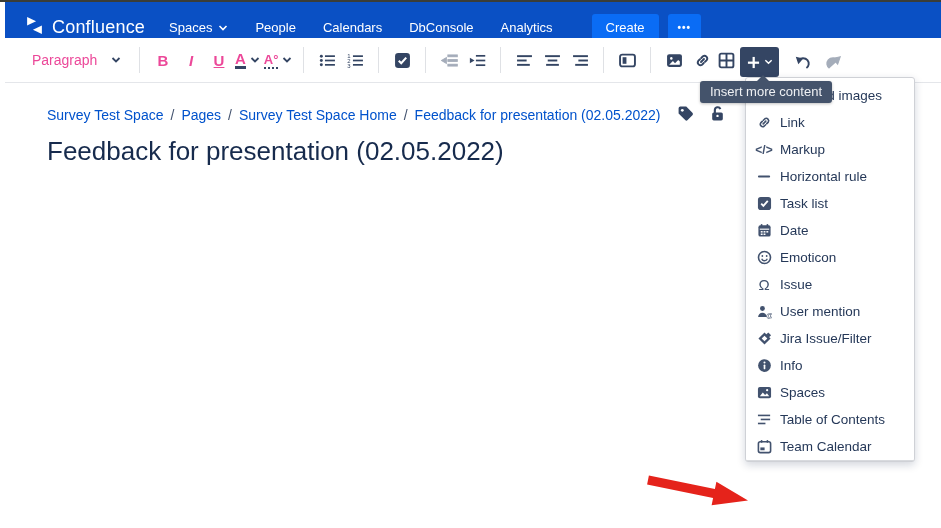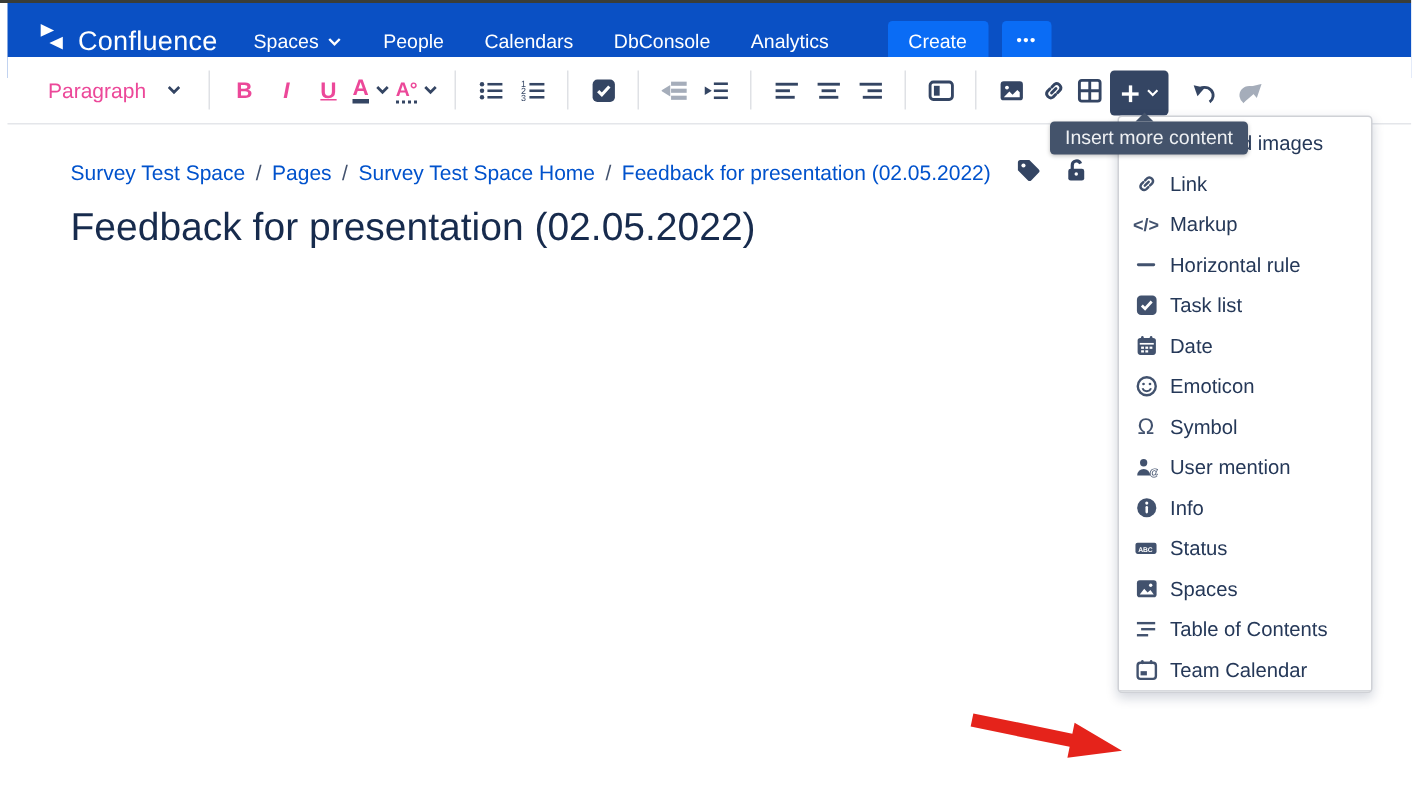--- a/index.html
+++ b/index.html
@@ -358,50 +358,51 @@
             <circle cx="8" cy="8" r="6.4" class="ic-stroke"></circle>
             <circle cx="5.7" cy="6.4" r="0.95" class="ic-fill"></circle>
             <circle cx="10.3" cy="6.4" r="0.95" class="ic-fill"></circle>
             <path d="M5 9.4 a3.2 3.2 0 0 0 6 0" fill="none" stroke="#42526E" stroke-width="1.4"></path>
           </svg>
       </span>
       <span class="mil">Emoticon</span>
     </div>
     <div class="mi">
       <span class="mic glyph omega">Ω</span>
-      <span class="mil">Symbol</span>
+      <span class="mil">Issue</span>
     </div>
     <div class="mi">
       <span class="mic">
         <svg width="15" height="15" viewBox="0 0 16 16">
             <circle cx="5.8" cy="4.8" r="2.6" class="ic-fill"></circle>
             <path d="M1.2 13.8 a4.6 4.6 0 0 1 9.2 0 z" class="ic-fill"></path>
             <text x="9.6" y="14.4" font-size="7.5" class="ic-fill">@</text>
           </svg>
       </span>
       <span class="mil">User mention</span>
     </div>
     <div class="mi">
       <span class="mic">
         <svg width="15" height="15" viewBox="0 0 16 16">
+            <polygon points="8,1.5 14.5,8 8,14.5 1.5,8" class="ic-fill"></polygon>
+            <polygon points="8,5 11,8 8,11 5,8" fill="#fff"></polygon>
+            <polygon points="12,1.5 15,4.5 12,7.5 9,4.5" class="ic-fill"></polygon>
+          </svg>
+      </span>
+      <span class="mil">Jira Issue/Filter</span>
+    </div>
+    <div class="mi">
+      <span class="mic">
+        <svg width="15" height="15" viewBox="0 0 16 16">
             <circle cx="8" cy="8" r="6.8" class="ic-fill"></circle>
             <circle cx="8" cy="4.7" r="1.1" fill="#fff"></circle>
             <rect x="7.1" y="6.8" width="1.8" height="5.2" rx="0.9" fill="#fff"></rect>
           </svg>
       </span>
       <span class="mil">Info</span>
-    </div>
-    <div class="mi">
-      <span class="mic">
-        <svg width="16" height="15" viewBox="0 0 16 16">
-            <rect x="0.5" y="4" width="15" height="8" rx="1.5" class="ic-fill"></rect>
-            <text x="2.4" y="10.4" font-size="4.8" font-weight="bold" fill="#fff">ABC</text>
-          </svg>
-      </span>
-      <span class="mil">Status</span>
     </div>
     <div class="mi">
       <span class="mic">
         <svg width="15" height="15" viewBox="0 0 16 16">
             <rect x="1" y="2" width="14" height="12" rx="2" class="ic-fill"></rect>
             <circle cx="10.8" cy="5.5" r="1.2" fill="#fff"></circle>
             <path d="M3 12 l3.2-4 2.4 2.6 2-1.8 2.4 3.2z" fill="#fff"></path>
           </svg>
       </span>
       <span class="mil">Spaces</span>

